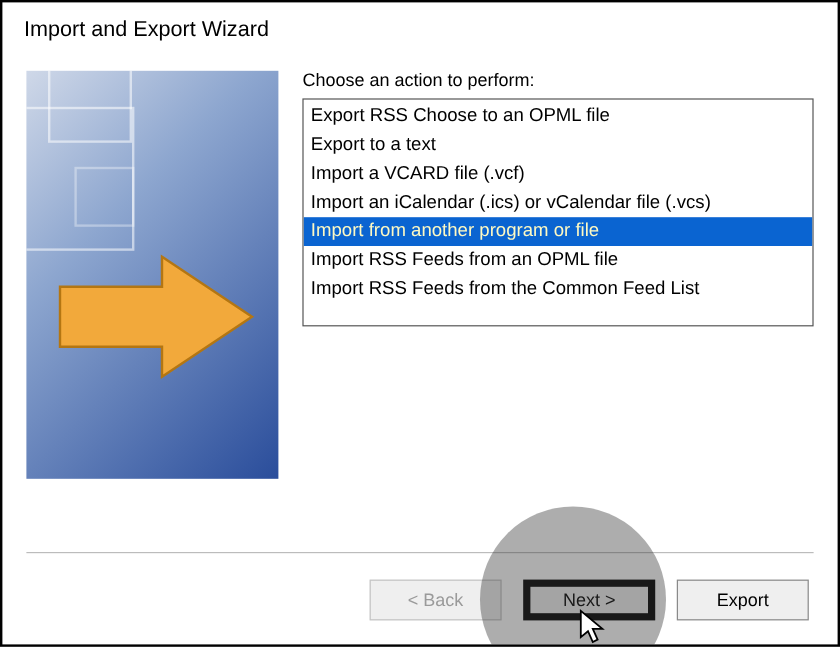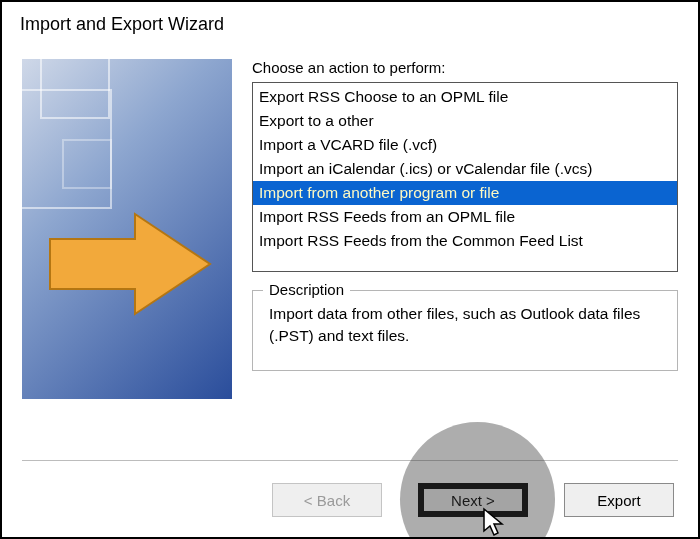--- a/index.html
+++ b/index.html
@@ -78,21 +78,21 @@
     position: absolute;
     left: 20px; right: 20px;
     bottom: 76px;
     border-top: 1px solid #bcbcbc;
   }
   .buttons {
     position: absolute;
     right: 24px;
     bottom: 20px;
     display: flex;
-    gap: 36px;
+    gap: 18px;
   }
   .btn {
     width: 110px;
     height: 34px;
     border: 1px solid #8a8a8a;
     background: #efefef;
     font-family: inherit;
     font-size: 15px;
     cursor: pointer;
   }
@@ -143,32 +143,28 @@
     <svg class="arrow-big" width="180" height="120">
       <polygon points="10,35 95,35 95,10 170,60 95,110 95,85 10,85" fill="#f2a93b" stroke="#b47612" stroke-width="2"></polygon>
     </svg>
   </div>
 
   <div class="pane">
     <div class="prompt">Choose an action to perform:</div>
 
     <div class="listbox" role="listbox">
       <div class="opt">Export RSS Choose to an OPML file</div>
-      <div class="opt">Export to a other</div>
+      <div class="opt">Export to a text</div>
       <div class="opt">Import a VCARD file (.vcf)</div>
       <div class="opt">Import an iCalendar (.ics) or vCalendar file (.vcs)</div>
       <div class="opt selected">Import from another program or file</div>
       <div class="opt">Import RSS Feeds from an OPML file</div>
       <div class="opt">Import RSS Feeds from the Common Feed List</div>
     </div>
 
-    <div class="group">
-      <div class="legend">Description</div>
-      <div class="desc">Import data from other files, such as Outlook data files (.PST) and text files.</div>
-    </div>
   </div>
 </div>
 
 <div class="sep"></div>
 
 <div class="buttons">
   <button class="btn" disabled="">&lt; Back</button>
   <button class="btn focus">Next &gt;</button>
   <button class="btn">Export</button>
 </div>

